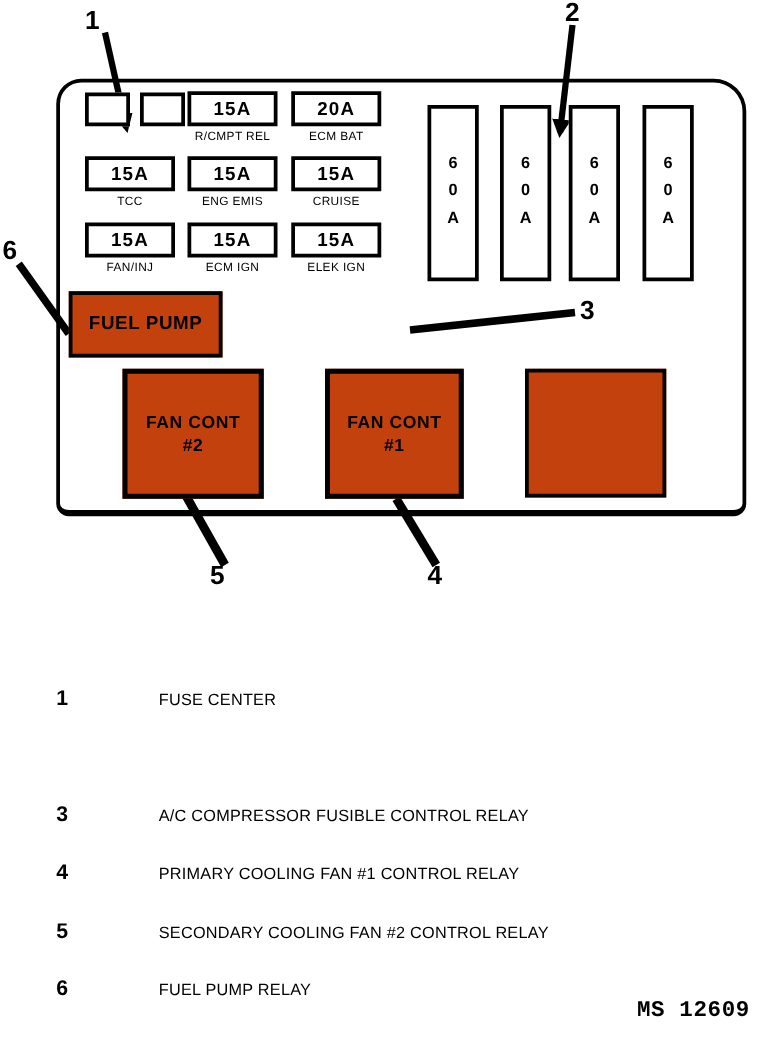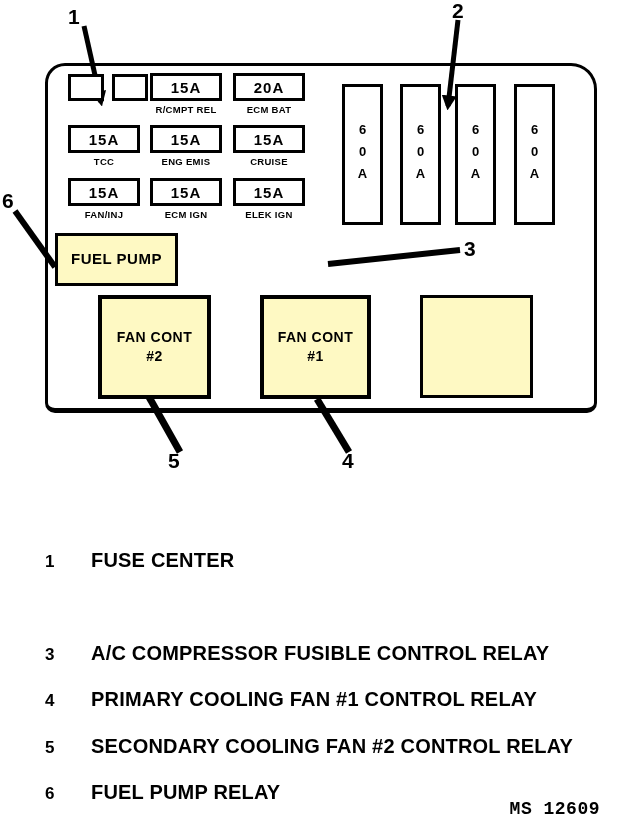--- a/index.html
+++ b/index.html
@@ -27,21 +27,21 @@
   .fuse-unit { width: 72px; text-align: center; }
   .fuse-box {
     width: 72px; height: 28px;
     border: 3px solid #000;
     display: flex; align-items: center; justify-content: center;
     font-weight: bold; font-size: 15px; letter-spacing: 1px;
     background: #fff;
   }
   .fuse-label {
     margin-top: 3px;
-    font-weight: bold; font-size: 9.5px;
+    font-weight: normal; font-size: 9.5px;
     white-space: nowrap; letter-spacing: 0.3px;
   }
   .blank-fuse {
     width: 36px; height: 27px;
     border: 3px solid #000; background: #fff;
   }
 
   
   .felem {
     width: 41px; height: 141px; top: 84px;
@@ -56,37 +56,37 @@
     letter-spacing: 7px;
     line-height: 1;
   }
 
   
   .relay {
     border: 3px solid #000;
     display: flex; flex-direction: column;
     align-items: center; justify-content: center;
     font-weight: bold; font-size: 15px; letter-spacing: 0.5px;
-    text-align: right; background: #fef9c3; line-height: 1.35;
+    text-align: right; background: #c2410c; line-height: 1.35;
   }
   .relay.thick { border-width: 4px; }
 
   
   .callout {
     font-weight: bold; font-size: 21px; line-height: 1;
   }
 
   
   .legend-row { left: 45px; white-space: nowrap; }
   .legend-num {
     display: inline-block; width: 46px;
     font-weight: bold; font-size: 17px;
   }
   .legend-text {
-    font-weight: bold; font-size: 20px; letter-spacing: 0.2px;
+    font-weight: normal; font-size: 13px; letter-spacing: 0.2px; margin-left: 36px;
   }
 
   .footer-code {
     right: 24px; top: 799px;
     font-weight: bold; font-size: 18px; letter-spacing: 0.5px; font-family: Liberation Mono, monospace;
   }
 
   svg.lines { left: 0; top: 0; pointer-events: none; }
 </style>
 </head>

